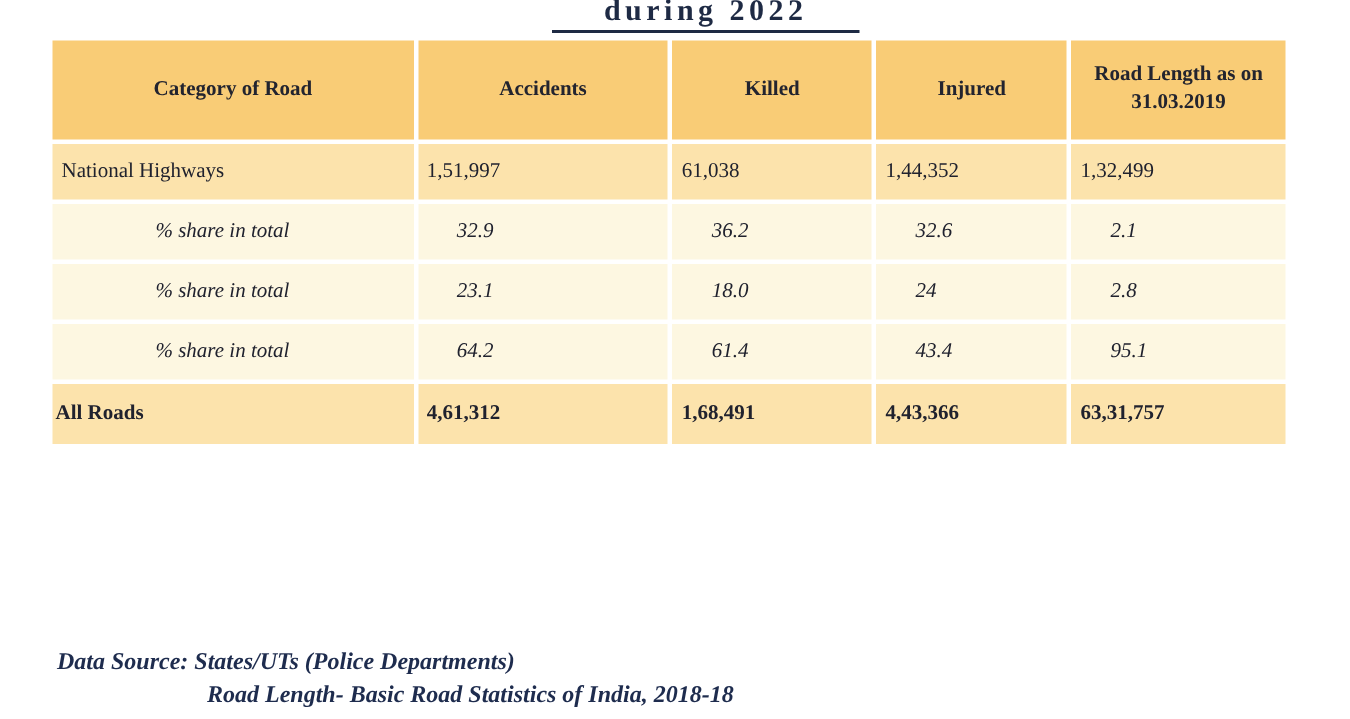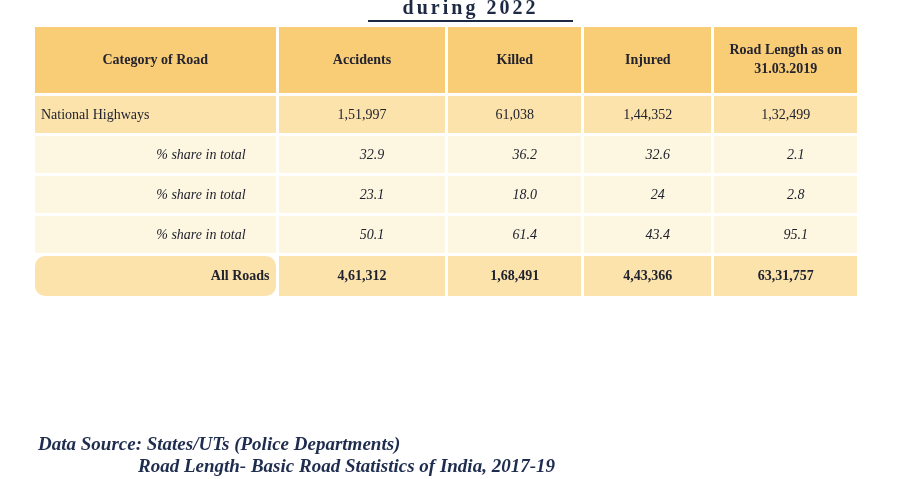--- a/index.html
+++ b/index.html
@@ -51,32 +51,32 @@
     font-weight: bold;
     text-align: center;
     color: #23242f;
     line-height: 1.35;
   }
   tr.row-data td, tr.row-total td { background: #fce3ac; height: 37px; }
   tr.row-share td { background: #fdf7e1; height: 37px; }
   tr.row-total td { height: 40px; font-weight: bold; }
 
   td.lbl { text-align: left; padding-left: 48px; margin-left: 16px; }
-  td.num { text-align: center; }
+  td.num { }
   tr.row-share td.lbl {
     font-style: italic;
-    text-align: right;
-    padding-right: 30px;
+    text-align: center;
+    padding-right: 20px;
   }
   tr.row-share td.num { font-style: italic; padding-left: 26px; }
-  tr.row-total td.lbl { text-align: right; padding-left: 2px; border-radius: 10px; }
+  tr.row-total td.lbl { text-align: left; padding-left: 2px; }
 
   
   .footer { position: absolute; font-style: italic; font-weight: bold;
-            color: #1e2c4e; font-size: 19px; white-space: nowrap; }
+            color: #1e2c4e; font-size: 16px; white-space: nowrap; }
   .footer.line1 { left: 38px; top: 433px; }
   .footer.line2 { left: 138px; top: 455px; }
 </style>
 </head>
 <body>
 
 <div id="stage">
 
   <div class="title">during 2022</div>
 
@@ -114,31 +114,31 @@
         </tr>
         <tr class="row-share">
           <td class="lbl">% share in total</td>
           <td class="num">23.1</td>
           <td class="num">18.0</td>
           <td class="num">24</td>
           <td class="num">2.8</td>
         </tr>
         <tr class="row-share">
           <td class="lbl">% share in total</td>
-          <td class="num">50.1</td>
+          <td class="num">64.2</td>
           <td class="num">61.4</td>
           <td class="num">43.4</td>
           <td class="num">95.1</td>
         </tr>
         <tr class="row-total">
           <td class="lbl">All Roads</td>
           <td class="num">4,61,312</td>
           <td class="num">1,68,491</td>
           <td class="num">4,43,366</td>
           <td class="num">63,31,757</td>
         </tr>
       </tbody>
   </table>
 
   <div class="footer line1">Data Source: States/UTs (Police Departments)</div>
-  <div class="footer line2">Road Length- Basic Road Statistics of India, 2017-19</div>
+  <div class="footer line2">Road Length- Basic Road Statistics of India, 2018-18</div>
 
 </div>
 
 </body></html>

